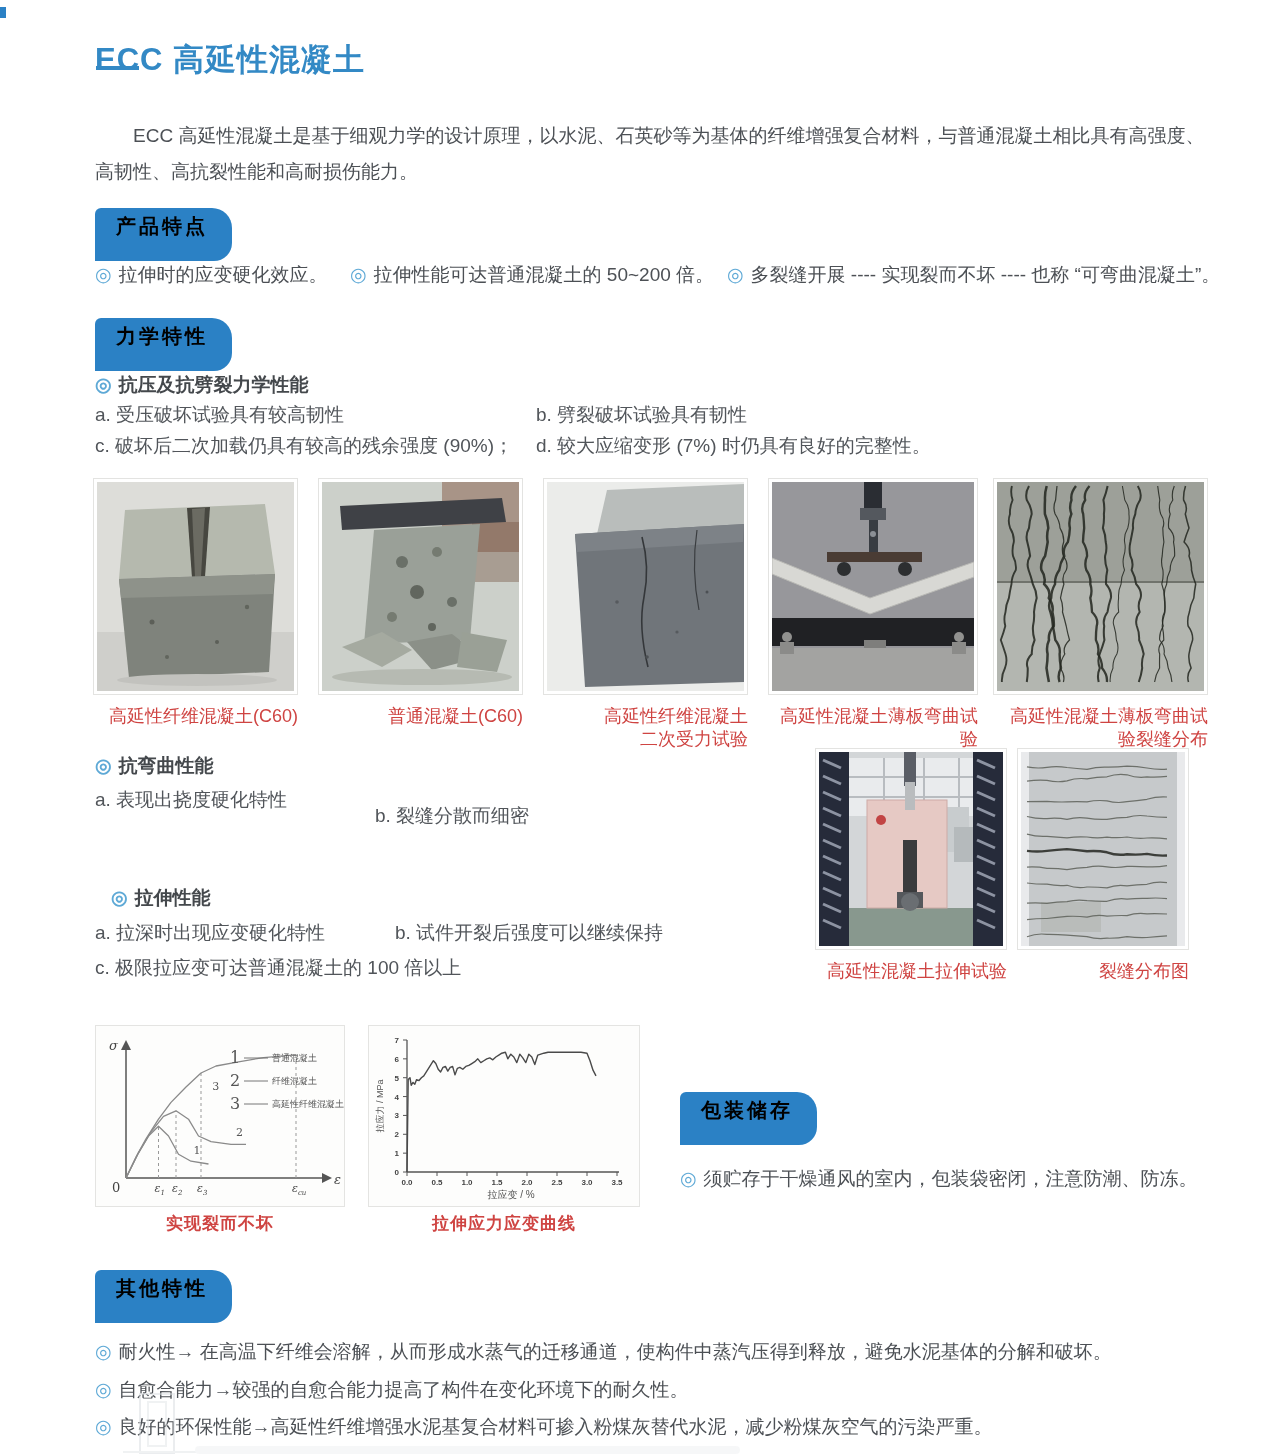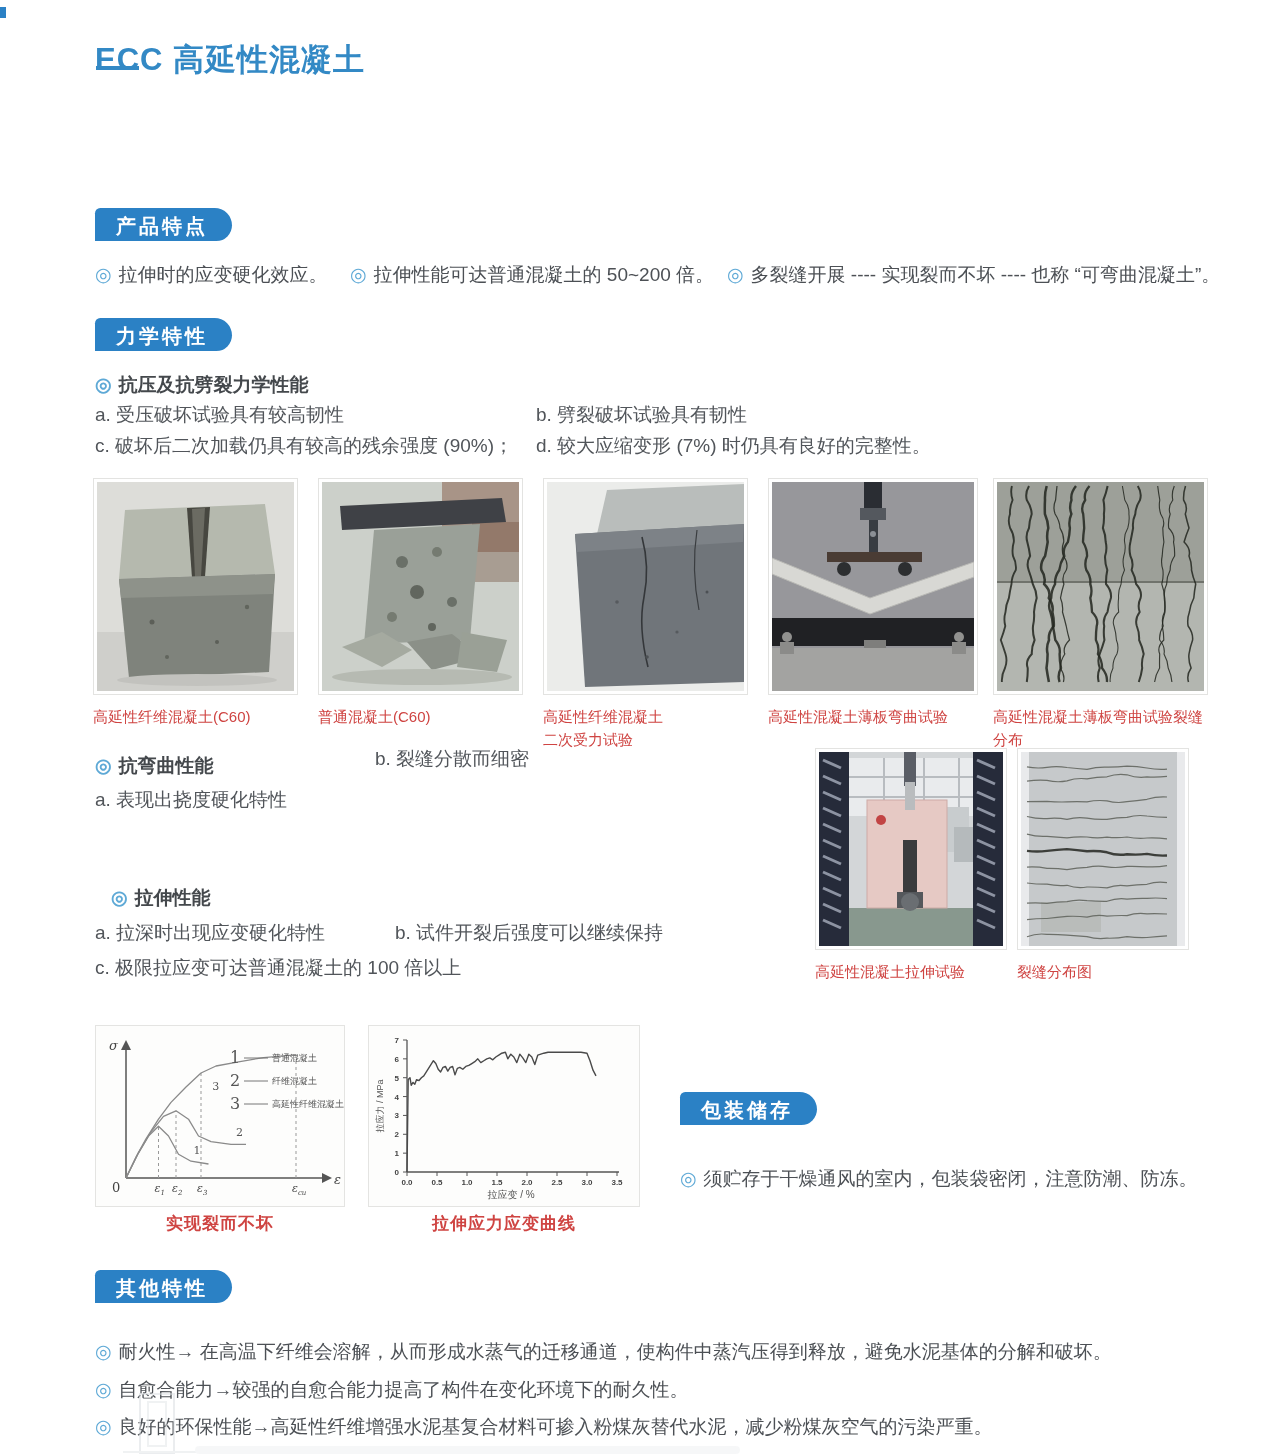--- a/index.html
+++ b/index.html
@@ -4,44 +4,45 @@
 <style>
   html,body{margin:0;padding:0;background:#ffffff;}
   #canvas{position:relative;width:1279px;height:1454px;background:#ffffff;overflow:hidden;
           font-family:"Liberation Sans",sans-serif;color:#4c5055;}
   .abs{position:absolute;}
   .page-title{font-size:31px;font-weight:bold;color:#3389c5;letter-spacing:1px;margin-top:29px;}
   .title-dash{background:#3389c5;height:4px;width:43px;}
   .edge-mark{background:#2b81c5;width:6px;height:11px;}
   .intro{font-size:19px;line-height:36px;text-indent:2em;color:#4c5055;}
   .sec-line{position:absolute;left:0;top:33px;height:3px;background:#2b81c5;}
-  .sec-badge{position:absolute;left:0;top:0;background:#2b81c5;color:#ffffff;font-size:20px;
-             font-weight:bold;letter-spacing:3px;padding:5px 24px 1px 21px;
+  .sec-badge{position:absolute;left:0;top:0;background:#2b81c5;color:#000000;font-size:20px;
+             font-weight:bold;letter-spacing:3px;padding:5px 24px 21px 21px;
              border-radius:6px 20px 18px 0;}
   .bullet{font-size:19px;color:#4c5055;white-space:nowrap;}
   .bullet .mark,.subhead .mark{color:#5ea9d6;font-size:19px;margin-right:7px;}
   .subhead{font-size:19px;font-weight:bold;color:#44484c;white-space:nowrap;}
   .item{font-size:19px;color:#51555a;white-space:nowrap;}
   .photo{background:#fff;border:1px solid #e3e3e1;padding:3px;box-sizing:border-box;}
   .photo svg{display:block;width:100%;height:100%;}
-  .cap{color:#cf4442;font-size:15px;text-align:left;white-space:pre-line;line-height:23px;}
+  .cap{color:#cf4442;font-size:18px;text-align:right;white-space:pre-line;line-height:23px;}
   .chart-box{background:#fdfdfc;border:1px solid #e4e4e2;box-sizing:border-box;}
   .chart-cap{color:#cf4442;font-size:17px;font-weight:bold;text-align:center;letter-spacing:1px;}
   .wm{opacity:0.5;}
 </style>
 </head>
 <body>
 
 <div id="canvas">
 
   <div class="abs edge-mark" style="left:0;top:7px;"></div>
 
   <div class="abs page-title" style="left:95px;top:10px;">ECC 高延性混凝土</div>
   <div class="abs title-dash" style="left:96px;top:66px;"></div>
 
+  <div class="abs intro" style="left:95px;top:118px;width:1118px;">ECC 高延性混凝土是基于细观力学的设计原理，以水泥、石英砂等为基体的纤维增强复合材料，与普通混凝土相比具有高强度、高韧性、高抗裂性能和高耐损伤能力。</div>
 
   <div class="abs" style="left:95px;top:208px;width:1115px;height:38px;">
     <div class="sec-line"></div>
     <div class="sec-badge">产品特点</div>
   </div>
   <div class="abs bullet" style="left:95px;top:262px;">
     <span class="mark">◎</span><span>拉伸时的应变硬化效应。</span>
   </div>
   <div class="abs bullet" style="left:350px;top:262px;">
     <span class="mark">◎</span><span>拉伸性能可达普通混凝土的 50~200 倍。</span>
@@ -156,21 +157,21 @@
   <div class="abs cap" style="left:318px;top:705px;width:205px;">普通混凝土(C60)</div>
   <div class="abs cap" style="left:543px;top:705px;width:205px;">高延性纤维混凝土
 二次受力试验</div>
   <div class="abs cap" style="left:768px;top:705px;width:210px;">高延性混凝土薄板弯曲试验</div>
   <div class="abs cap" style="left:993px;top:705px;width:215px;">高延性混凝土薄板弯曲试验裂缝分布</div>
 
   <div class="abs subhead" style="left:95px;top:753px;">
     <span class="mark">◎</span><span>抗弯曲性能</span>
   </div>
   <div class="abs item" style="left:95px;top:787px;">a. 表现出挠度硬化特性</div>
-  <div class="abs item" style="left:375px;top:746px;">b. 裂缝分散而细密</div>
+  <div class="abs item" style="left:375px;top:803px;">b. 裂缝分散而细密</div>
 
   <div class="abs photo" style="left:815px;top:748px;width:192px;height:202px;">
     <svg viewBox="0 0 184 194" preserveAspectRatio="none">
       <rect width="184" height="194" fill="#d3d6d8"></rect>
       <rect x="30" y="6" width="130" height="58" fill="#e9ebed"></rect>
       <line x1="30" y1="25" x2="160" y2="25" stroke="#b8bcc0" stroke-width="2"></line>
       <line x1="30" y1="45" x2="160" y2="45" stroke="#b8bcc0" stroke-width="2"></line>
       <line x1="65" y1="6" x2="65" y2="64" stroke="#b8bcc0" stroke-width="2"></line>
       <line x1="105" y1="6" x2="105" y2="64" stroke="#b8bcc0" stroke-width="2"></line>
       <line x1="140" y1="6" x2="140" y2="64" stroke="#b8bcc0" stroke-width="2"></line>

